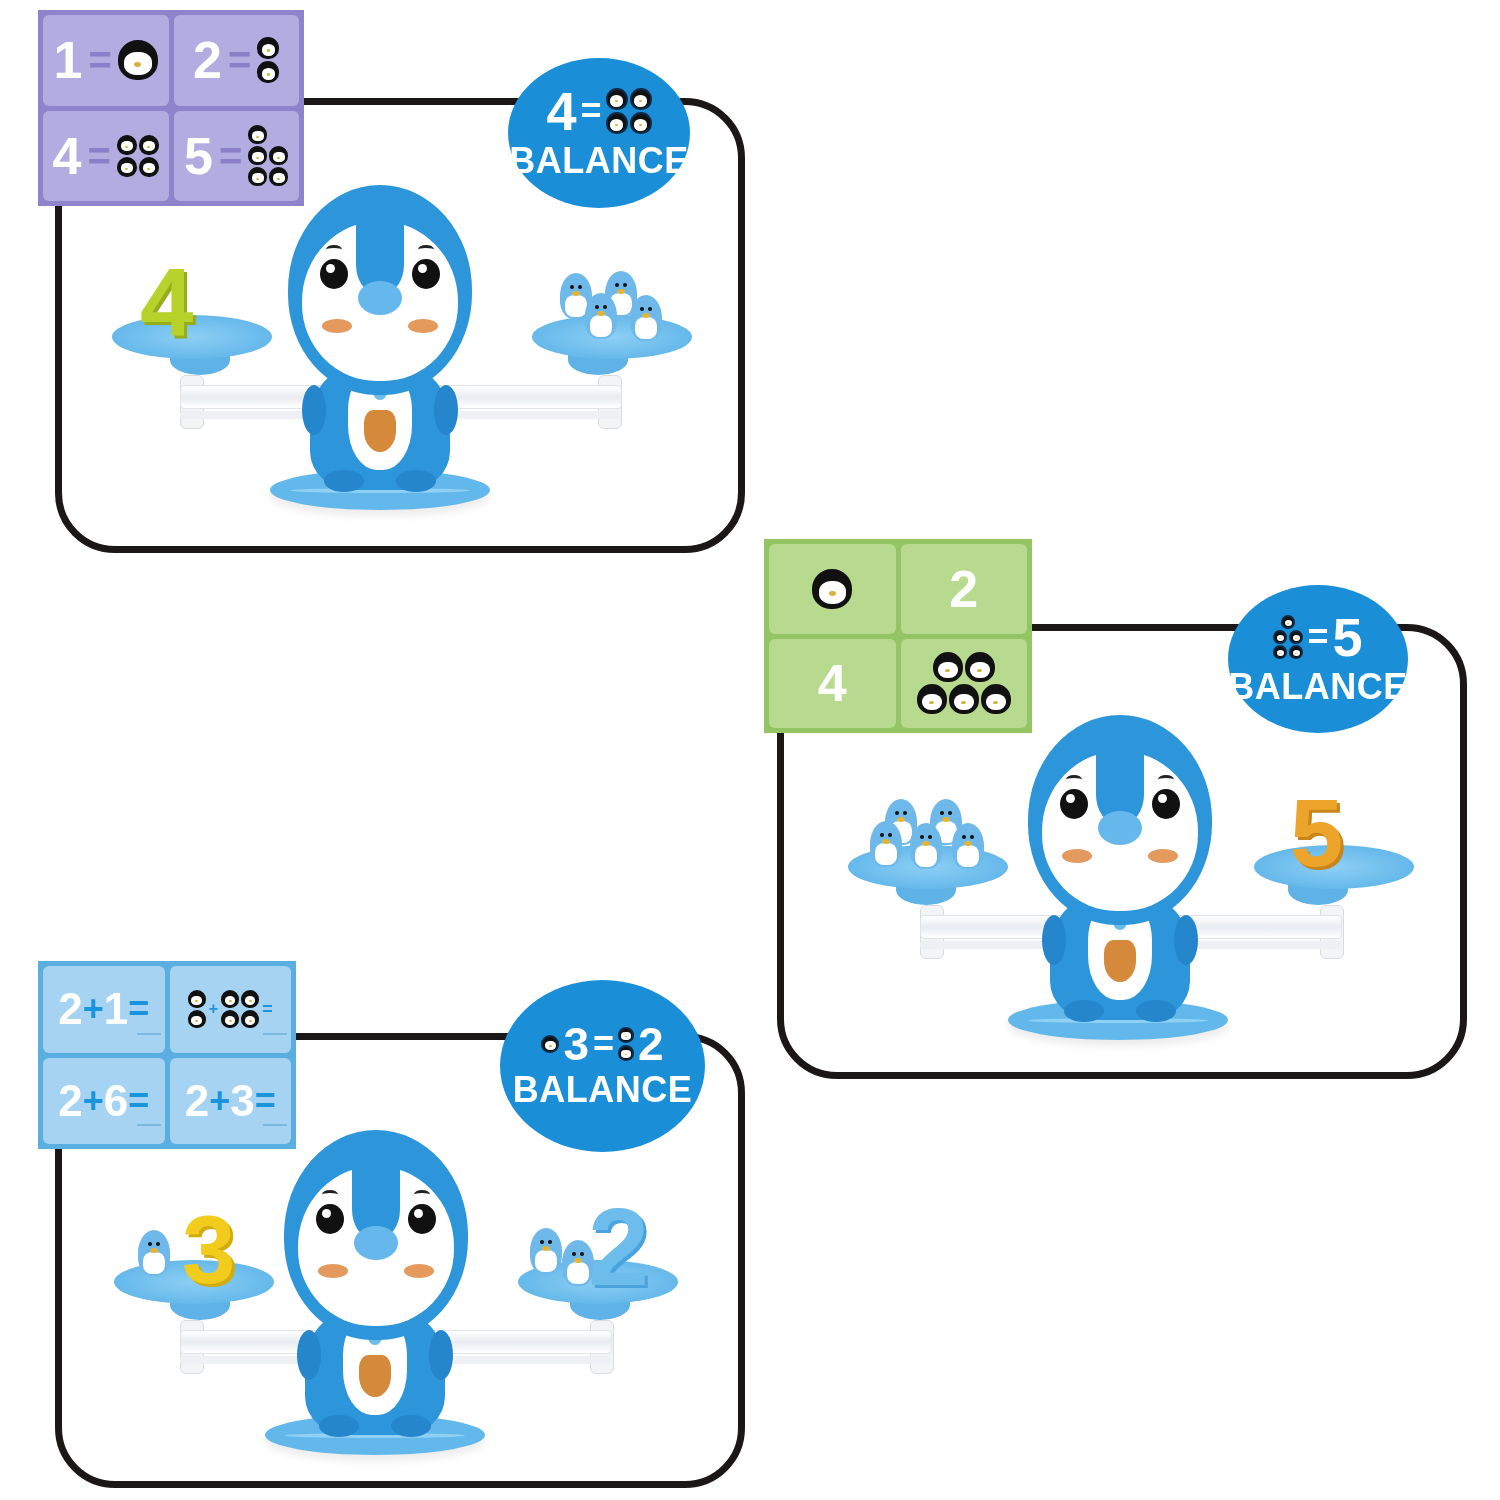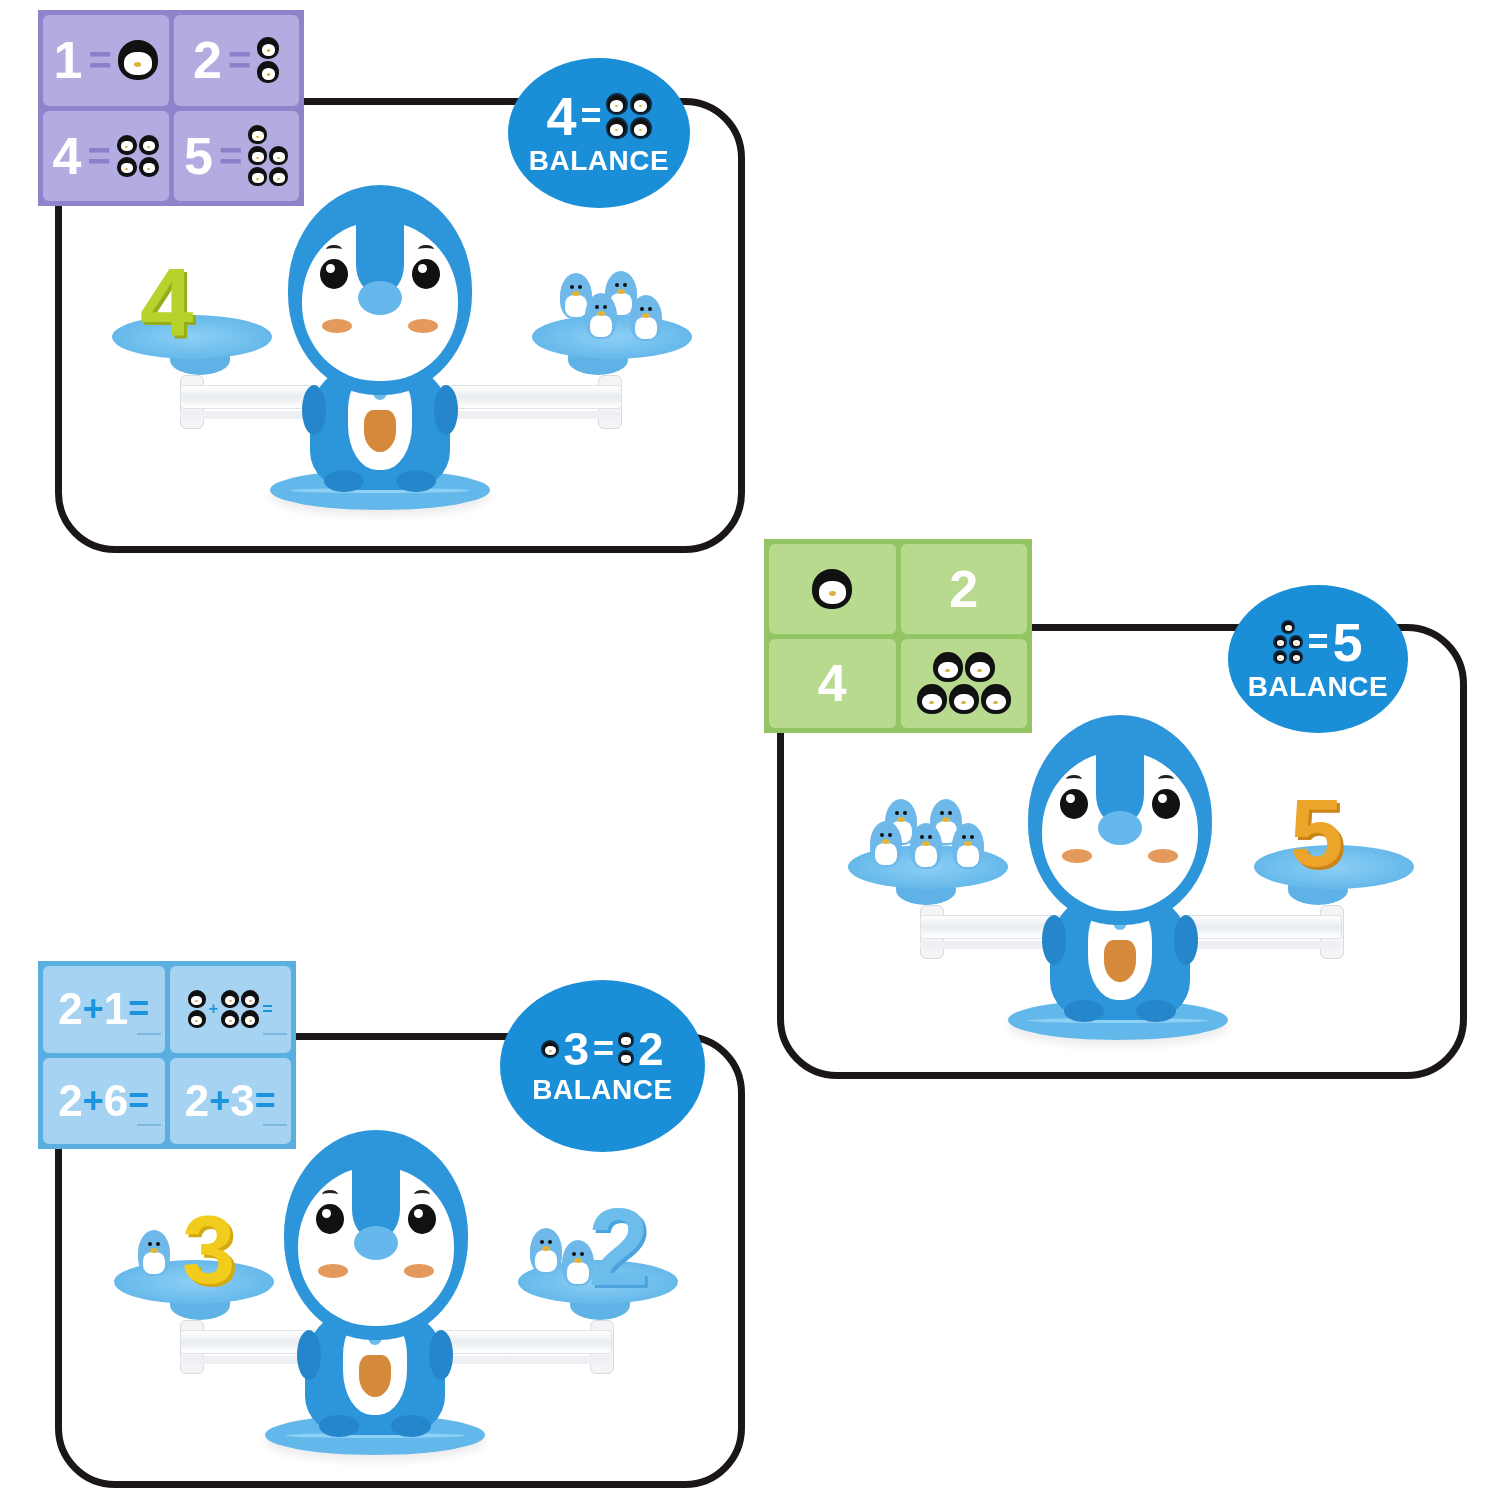--- a/index.html
+++ b/index.html
@@ -28,21 +28,21 @@
   .mp::before { content:""; position:absolute; left:12%; right:12%; top:28%; bottom:8%; background:#ffffff; border-radius:45%; }
   .mp::after { content:""; position:absolute; left:40%; width:20%; top:55%; height:14%; background:#d9b23b; border-radius:50%; }
   .mp-grid { display:inline-grid; gap:2px; }
 
   
   .bubble { position:absolute; background:#1a8fd8; border-radius:50%; color:#ffffff; display:flex; flex-direction:column; align-items:center; justify-content:center; }
   .bubble::after { content:""; position:absolute; left:-6px; bottom:6px; width:40px; height:30px; background:#1a8fd8; border-radius:0 0 0 30px; transform:skewX(-25deg); z-index:-1; }
   .bubble .row { display:flex; align-items:center; gap:4px; }
   .bubble .bn { font-size:54px; font-weight:bold; line-height:1; }
   .bubble .be { font-size:36px; font-weight:bold; line-height:1; }
-  .bubble .label { font-size:28px; font-weight:bold; letter-spacing:0.5px; margin-top:2px;text-align:right; }
+  .bubble .label { font-size:36px; font-weight:bold; letter-spacing:0.5px; margin-top:2px;text-align:right; }
   .bubble .mp { border-color:#0f2a44; }
 
   
   .toy { position:absolute; width:600px; height:340px; }
   .base { position:absolute; left:170px; top:285px; width:220px; height:40px; background:#62b8ea; border-radius:50%; box-shadow:0 6px 8px rgba(0,0,0,0.08); }
   .base::after{ content:""; position:absolute; left:20px; right:20px; top:18px; height:5px; background:#8fd0f5; border-radius:50%; }
   .beam { position:absolute; top:200px; left:80px; width:440px; height:22px; background:linear-gradient(#ffffff,#e8ecf0 50%,#ffffff); border:1px solid #dfe3e8; border-radius:4px; }
   .beam2 { position:absolute; top:226px; left:80px; width:440px; height:8px; background:#eef0f3; border-radius:3px; }
   .post { position:absolute; top:190px; width:22px; height:52px; background:#f3f4f6; border:1px solid #d8dbe0; border-radius:6px; }
   .pan { position:absolute; top:130px; width:160px; height:44px; background:radial-gradient(ellipse at center, #8ccff5 0%, #6bbcec 60%, #58afe4 100%); border-radius:50%; }

